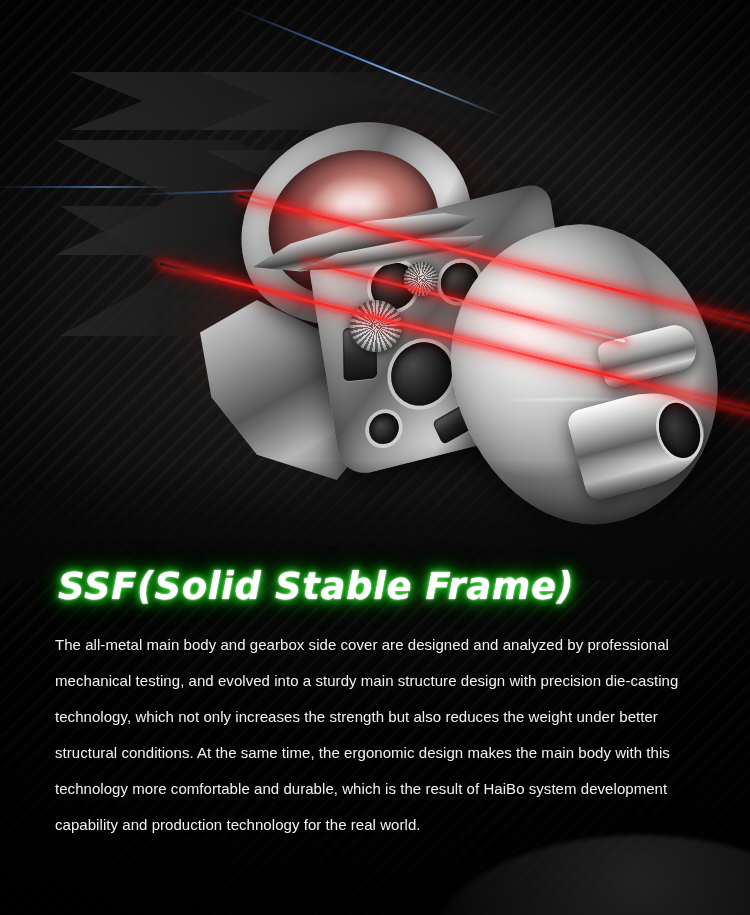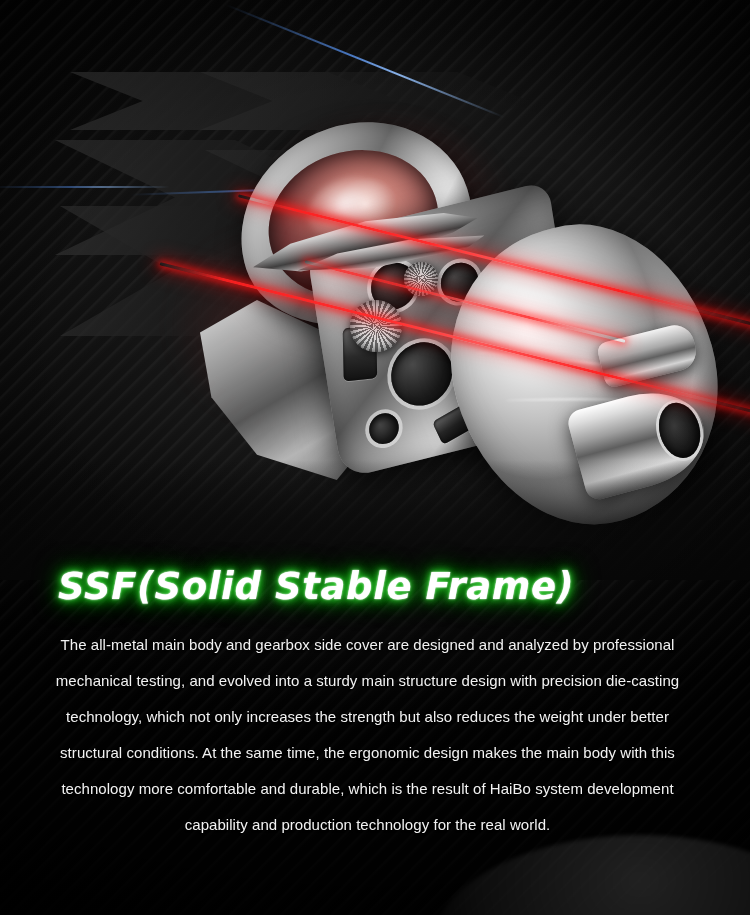--- a/index.html
+++ b/index.html
@@ -304,21 +304,20 @@
   }
 
   .body-text {
     margin:0 70px 0 55px;
     font-family:"Liberation Sans", sans-serif;
     font-size:15px;
     line-height:36px;
     color:#f2f2f2;
     text-shadow:0 1px 2px rgba(0,0,0,.9);
     letter-spacing:.05px;
-    text-align:center;
   }
 </style>
 </head>
 <body>
 
 <div class="page">
 
   <div class="bg-base"></div>
   <div class="bg-stripes"></div>
 

